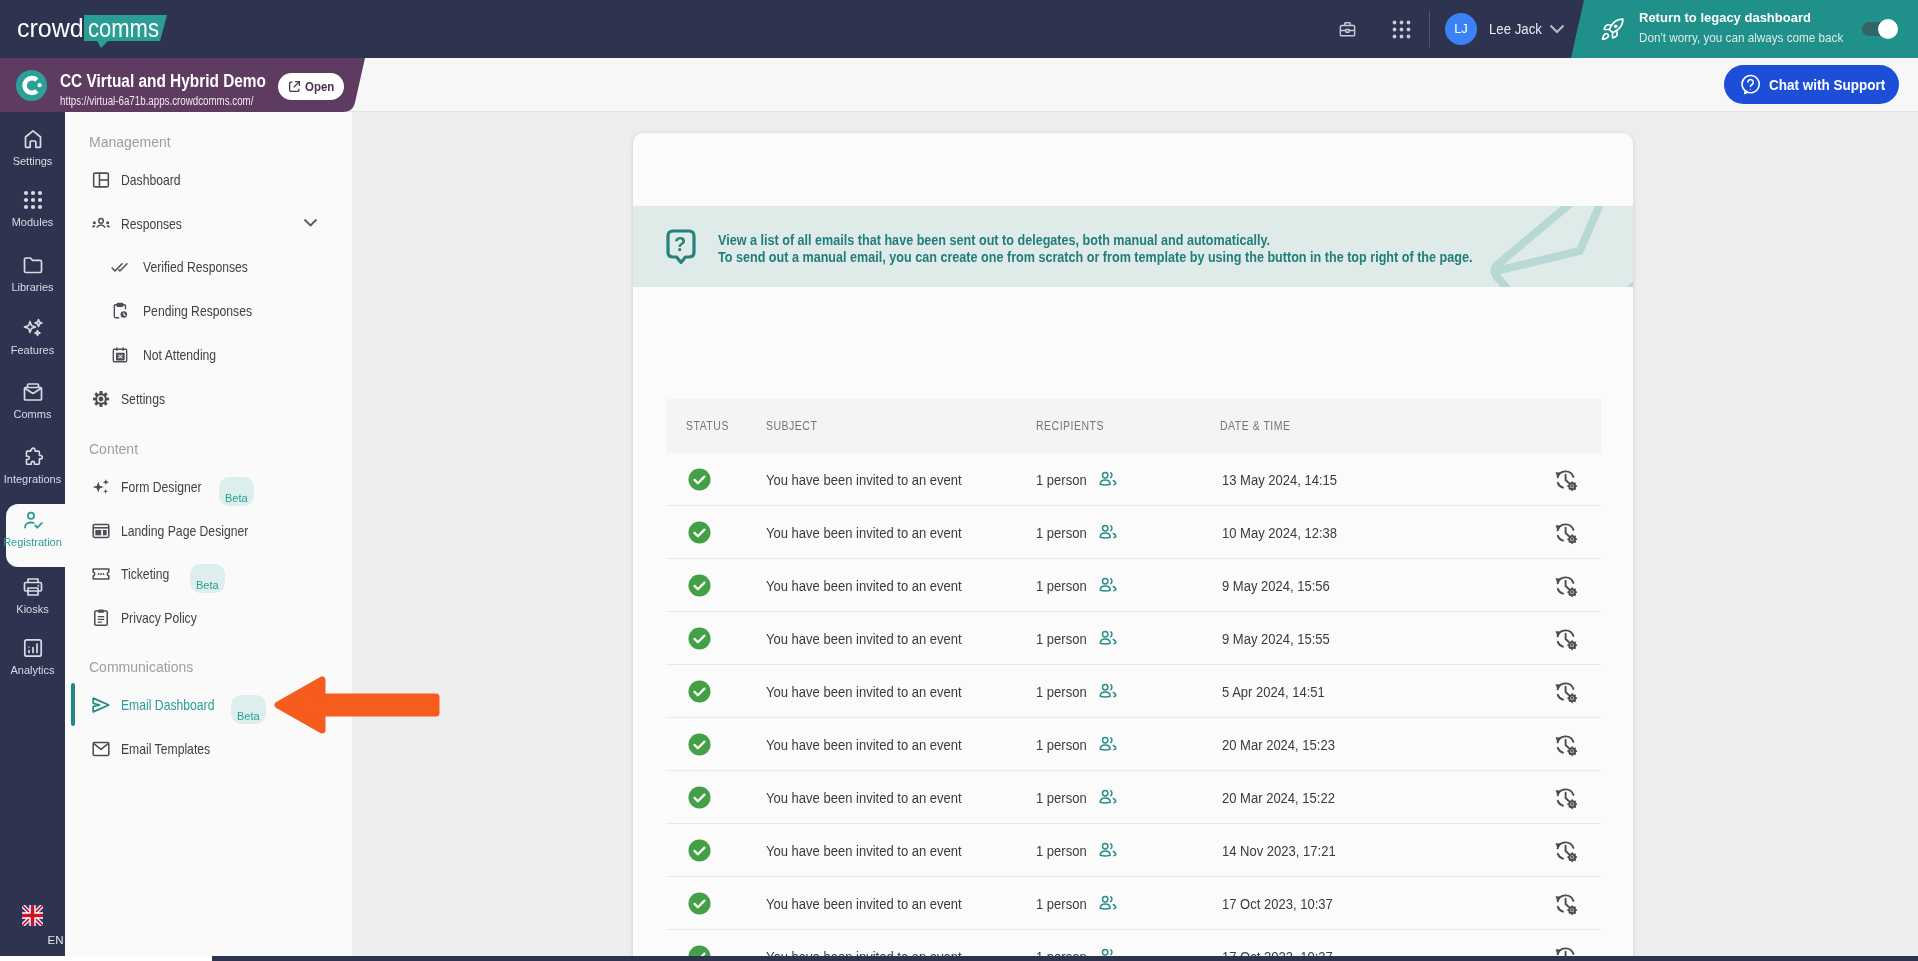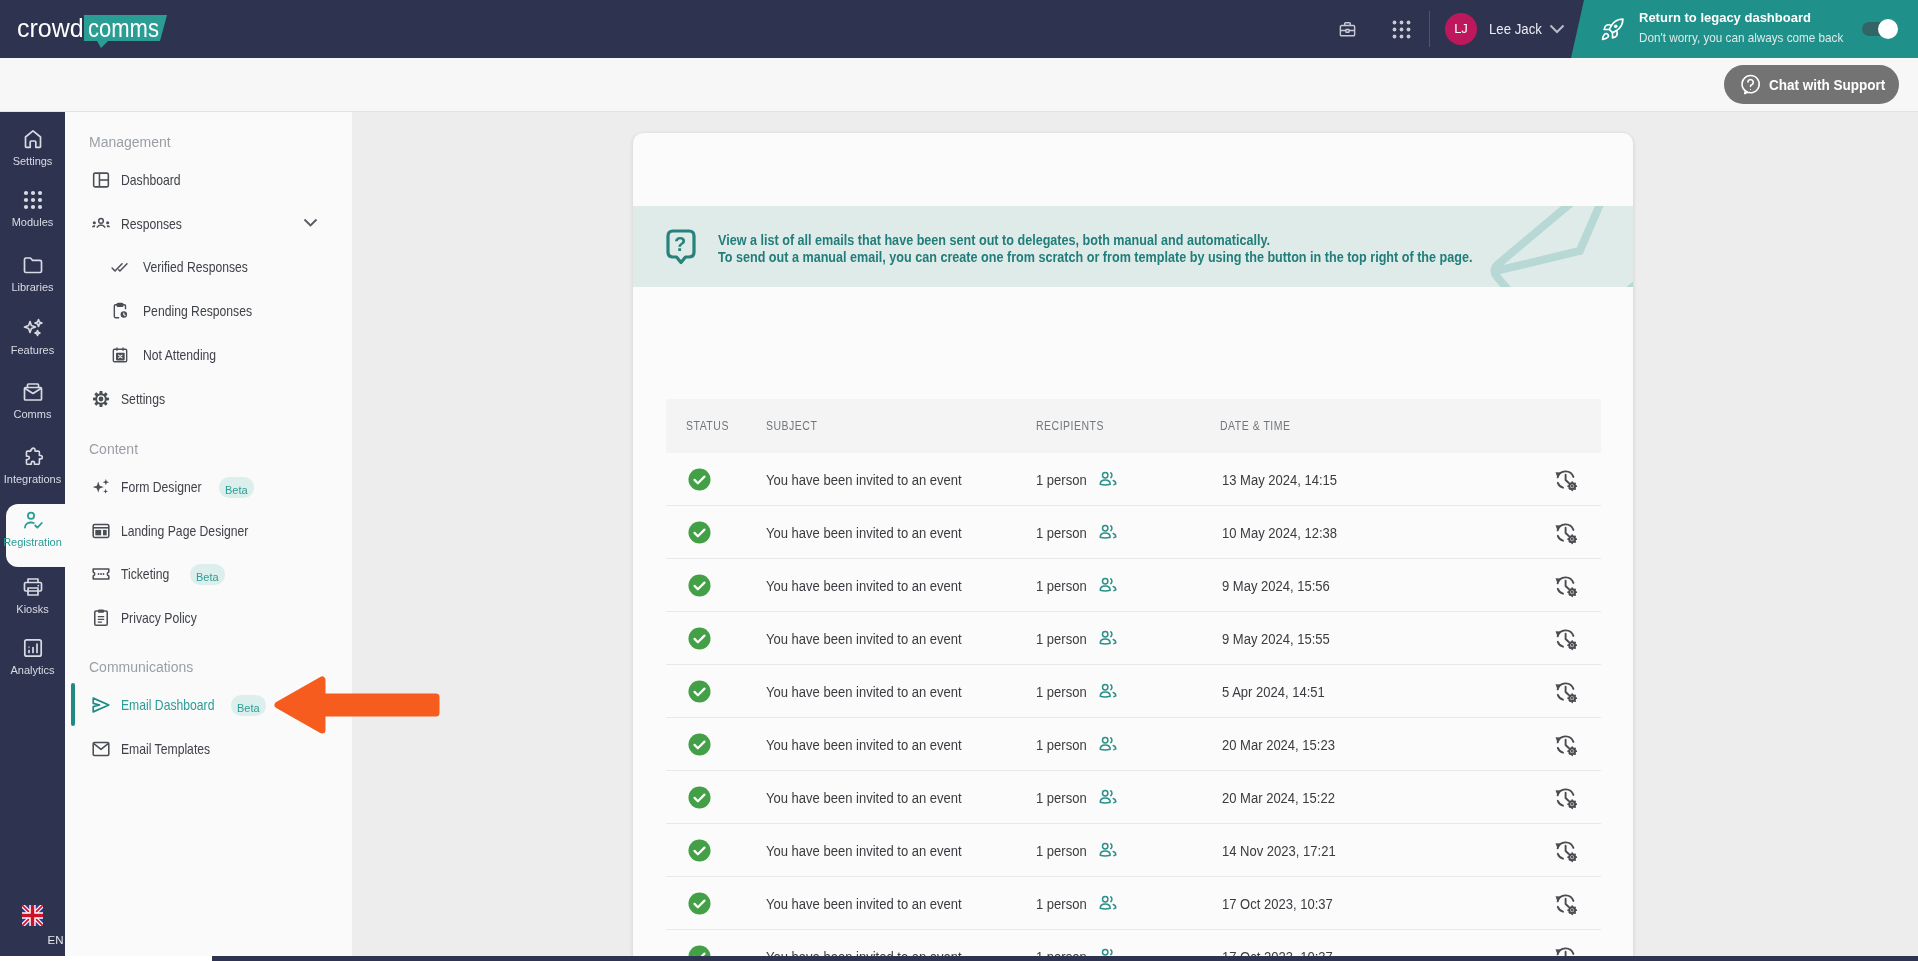--- a/index.html
+++ b/index.html
@@ -7,48 +7,48 @@
   .abs { position:absolute; }
   
   .topbar { position:absolute; left:0; top:0; width:1918px; height:58px; background:#2e3450; }
   .logo-crowd { position:absolute; left:17px; top:14px; font-size:25px; color:#fff; font-weight:400; letter-spacing:0px; }
   .logo-comms { position:absolute; left:81px; top:14px; }
   .tealpanel { position:absolute; left:1571px; top:0; width:347px; height:58px; background:#20908a; clip-path:polygon(13px 0, 347px 0, 347px 58px, 0 58px); }
   .tp-title { position:absolute; left:68px; top:10px; font-size:13px; font-weight:bold; color:#fff; white-space:nowrap; }
   .tp-sub { position:absolute; left:68px; top:30px; font-size:13px; color:#dcebe9; white-space:nowrap; transform:scaleX(0.9); transform-origin:0 0; }
   .switch-track { position:absolute; left:291px; top:22px; width:34px; height:14px; border-radius:7px; background:#336466; }
   .switch-knob { position:absolute; left:307px; top:19px; width:20px; height:20px; border-radius:50%; background:#fff; }
-  .avatar { position:absolute; left:1445px; top:13px; width:32px; height:32px; border-radius:50%; background:#be185d; color:#fff; font-size:13px; text-align:center; line-height:32px; }
+  .avatar { position:absolute; left:1445px; top:13px; width:32px; height:32px; border-radius:50%; background:#3b82f6; color:#fff; font-size:13px; text-align:center; line-height:32px; }
   .leejack { position:absolute; left:1489px; top:20px; font-size:15px; color:#edeef3; white-space:nowrap; transform:scaleX(0.88); transform-origin:0 0; }
   .topdiv { position:absolute; left:1429px; top:11px; width:1px; height:36px; background:rgba(255,255,255,0.16); }
   
   .eventbar { position:absolute; left:0; top:58px; width:1918px; height:54px; background:#f7f7f7; border-bottom:1px solid #e3e3e3; }
   .purplebar { position:absolute; left:0; top:0; width:376px; height:54px; background:#5e3c61; clip-path:path('M0 0 H365 L355 44.5 Q353 54 342.5 54 H0 Z'); }
   .evlogo { position:absolute; left:16px; top:12px; width:31px; height:31px; border-radius:50%; background:#2aa096; }
   .evtitle { position:absolute; left:60px; top:13px; font-size:17.5px; font-weight:bold; color:#fff; white-space:nowrap; transform:scaleX(0.88); transform-origin:0 0; }
   .evurl { position:absolute; left:60px; top:36px; font-size:12.5px; color:#f2eaf2; white-space:nowrap; transform:scaleX(0.78); transform-origin:0 0; }
   .openbtn { position:absolute; left:278px; top:15px; width:66px; height:27px; border-radius:13.5px; background:#fff; }
   .openbtn span { position:absolute; left:27px; top:6px; font-size:13.5px; font-weight:bold; color:#4d2f50; transform:scaleX(0.85); transform-origin:0 0; }
   .cmdk { position:absolute; left:405px; top:75px; font-size:15px; color:#8e9297; white-space:nowrap; transform:scaleX(0.9); transform-origin:0 0; }
-  .chatbtn { position:absolute; left:1724px; top:7px; width:175px; height:39px; border-radius:20px; background:#737373; }
+  .chatbtn { position:absolute; left:1724px; top:7px; width:175px; height:39px; border-radius:20px; background:#1d4ed8; }
   .chatbtn span { position:absolute; left:45px; top:11px; font-size:15px; font-weight:bold; color:#fff; white-space:nowrap; transform:scaleX(0.9); transform-origin:0 0; }
   
   .rail { position:absolute; left:0; top:112px; width:65px; height:844px; background:#2e3450; }
   .rail-item { position:absolute; left:0; width:65px; text-align:center; color:#d9dbe4; }
   .rail-item svg { display:block; margin:0 auto; }
   .rail-label { display:block; font-size:11px; margin-top:4px; }
   .rail-active-bg { position:absolute; left:6px; top:392px; width:59px; height:63px; background:#fafafa; border-radius:12px 0 0 12px; }
   .flagwrap { position:absolute; left:22px; top:793px; width:21px; height:21px; }
   .enlabel { position:absolute; left:0; top:822px; width:87px; text-align:center; font-size:11.5px; color:#e6e7ee;padding-left:24px; }
   
   .sidebar { position:absolute; left:65px; top:112px; width:287px; height:844px; background:#fafafa; }
   .sb-section { position:absolute; left:24px; font-size:14px; color:#9a9fa5; }
   .sb-item { position:absolute; display:flex; align-items:center; color:#3f4248; font-size:14.5px; height:22px; }
   .sb-item .ic { width:22px; height:22px; margin-right:9px; color:#4b4e55; }
-  .beta { position:absolute; top:1px; padding:7px 6px 2px; font-size:11px; color:#2a9d96; background:#ddefec; border-radius:10px; }
+  .beta { position:absolute; top:1px; padding:15px 6px 2px; font-size:11px; color:#2a9d96; background:#ddefec; border-radius:10px; }
   .teal { color:#2a9d96 !important; }
   .sb-item > span.t { display:inline-block; transform:scaleX(0.84); transform-origin:0 50%; white-space:nowrap; }
   .sb-activebar { position:absolute; left:6px; top:571px; width:4px; height:43px; background:#1f8a84; border-radius:2px; }
   
   .content { position:absolute; left:352px; top:112px; width:1566px; height:844px; background:#ededed; }
   .card { position:absolute; left:633px; top:133px; width:1000px; height:828px; background:#fbfbfb; border-radius:10px 10px 0 0; box-shadow:0 1px 4px rgba(0,0,0,0.14); }
   .card-header { position:absolute; left:0; top:0; width:1000px; height:73px; background:#fcfcfc; border-radius:10px 10px 0 0; }
   .card-title { position:absolute; left:64px; top:27px; font-size:23px; color:#3f4045; white-space:nowrap; transform:scaleX(0.84); transform-origin:0 50%; }
   .sendbtn { position:absolute; left:810px; top:17px; width:158px; height:43px; border-radius:8px; background:#5c3a5e; }
   .sendbtn span { position:absolute; left:43px; top:12px; font-size:15px; font-weight:bold; color:#fff; white-space:nowrap; transform:scaleX(0.87); transform-origin:0 0; }
@@ -111,20 +111,38 @@
     <div class="switch-track"></div>
     <div class="switch-knob"></div>
   </div>
 </div>
 <div class="eventbar">
   <svg class="abs" style="left:383px;top:71px;color:#7c8086" width="17" height="17" viewBox="0 0 24 24" fill="none" stroke="currentColor" stroke-width="2">
       <circle cx="10.5" cy="10.5" r="6.5"></circle>
       <path d="M15.5 15.5 L21 21"></path>
     </svg>
   <span class="cmdk">CMD + K to search actions and modules</span>
+  <div class="purplebar">
+    <div class="evlogo">
+      <svg width="31" height="31" viewBox="0 0 31 31">
+          <path d="M20.9 21.0 A 7.4 7.4 0 1 1 20.9 10.0" fill="none" stroke="#fff" stroke-width="4.6"></path>
+          <circle cx="23.6" cy="15.2" r="2.1" fill="#fff"></circle>
+        </svg>
+    </div>
+    <div class="evtitle">CC Virtual and Hybrid Demo</div>
+    <div class="evurl">https://virtual-6a71b.apps.crowdcomms.com/</div>
+    <div class="openbtn">
+      <svg class="abs" style="left:10px;top:7px;color:#4d2f50" width="13" height="13" viewBox="0 0 24 24" fill="none" stroke="currentColor" stroke-width="2.4">
+          <path d="M8 4 H4.5 A1.5 1.5 0 0 0 3 5.5 V19.5 A1.5 1.5 0 0 0 4.5 21 H18.5 A1.5 1.5 0 0 0 20 19.5 V16"></path>
+          <path d="M13 3 H21 V11"></path>
+          <path d="M21 3 L10.5 13.5"></path>
+        </svg>
+      <span>Open</span>
+    </div>
+  </div>
   <div class="chatbtn">
     <svg class="abs" style="left:15px;top:8px" width="23" height="23" viewBox="0 0 24 24" fill="none" stroke="#fff" stroke-width="1.7">
         <path d="M12 2.6 a 9 9 0 1 1 -5.6 16 l -0.4 2.8 l 3.2 -1.3 a 9 9 0 0 1 2.8 -17.5 z" stroke-linejoin="round"></path>
         <path d="M9.3 9.3 a 2.8 2.8 0 1 1 3.9 2.9 c -0.8 0.35 -1.2 0.8 -1.2 1.7" stroke-linecap="round"></path>
         <circle cx="12" cy="17.2" r="0.6" fill="#fff" stroke="none"></circle>
       </svg>
     <span>Chat with Support</span>
   </div>
 </div>
 <div class="rail">

